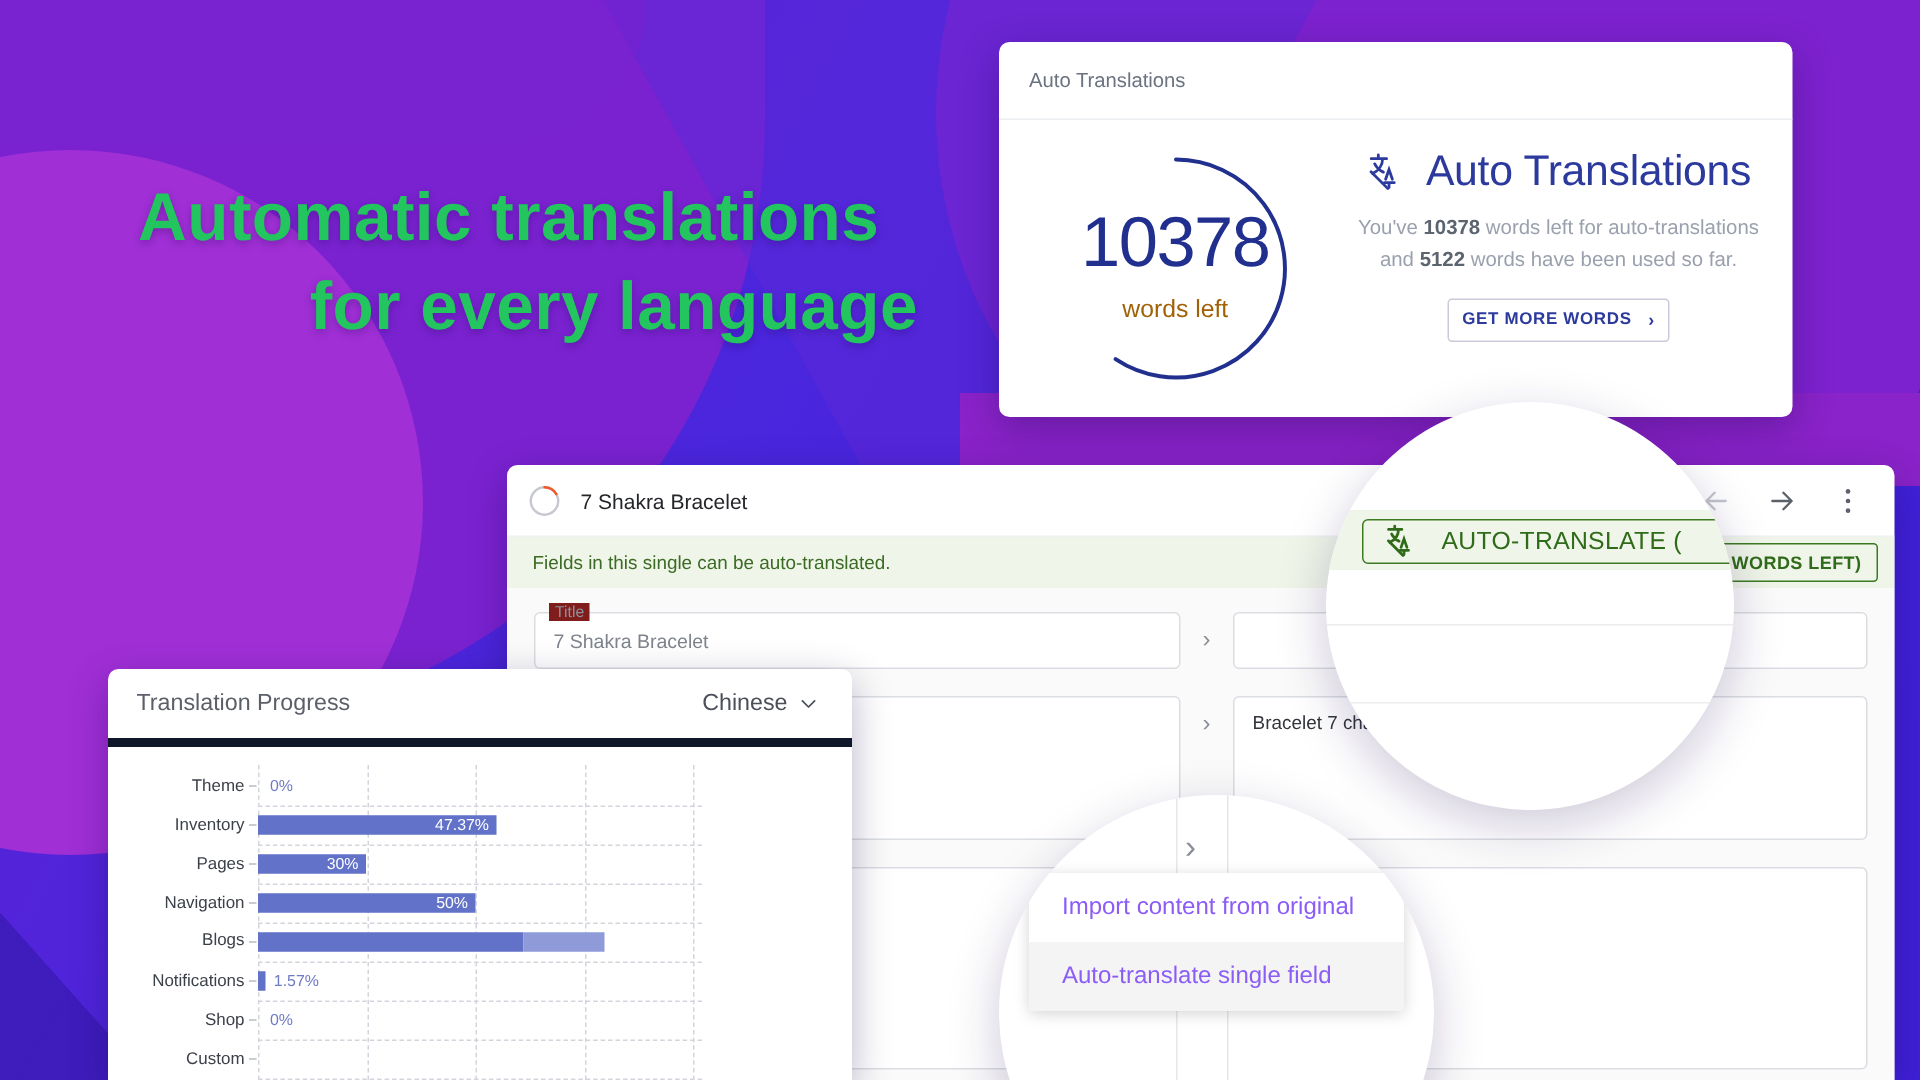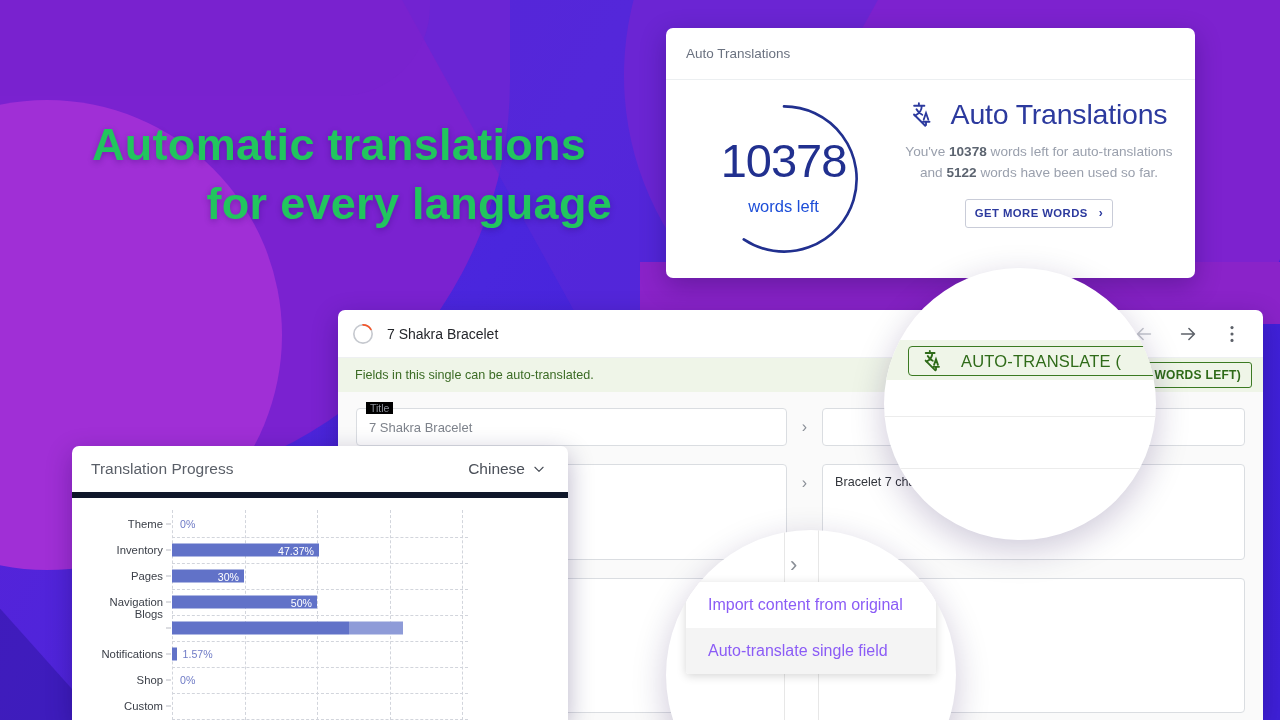--- a/index.html
+++ b/index.html
@@ -132,21 +132,21 @@
     font-size: 47px;
     color: #21308f;
     font-weight: 400;
     letter-spacing: -1px;
     line-height: 1;
     margin-top: -6px;
   }
   #at-sub {
     position: relative;
     font-size: 16.5px;
-    color: #1d4ed8;
+    color: #a16207;
     margin-top: 13px;
   }
   #at-right {
     flex: 1;
     padding: 18px 22px 0 4px;
     text-align: center;
   }
   #at-title-row {
     display: flex; align-items: center; justify-content: center;
     gap: 10px;
@@ -230,21 +230,21 @@
     height: 38px;
     background: #fff;
     display: flex; align-items: center;
     padding: 0 12px;
     font-size: 13px;
     color: #7e838c;
   }
   .outlined .flabel {
     position: absolute;
     left: 9px; top: -7px;
-    background: #000000;
+    background: #7f1d1d;
     padding: 0 4px;
     font-size: 10.5px;
     color: #8d929b;
   }
   .src { width: 448px; }
   .dst { width: 440px; }
   .arrow-cell {
     width: 37px; height: 38px;
     display: flex; align-items: center; justify-content: center;
     color: #8a8f97; font-size: 16px;
@@ -532,37 +532,37 @@
         <div class="gridv" style="left: 245px;"></div>
         <div class="gridv" style="left: 317.5px;"></div>
         <div class="gridv" style="left: 390px;"></div>
         <div class="gridh" style="top: 39px; left: 100px; right: 100px;"></div>
         <div class="y-lab" style="top: 26px; right: 405px;">Theme</div>
         <div class="tick" style="top: 26px; left: 94px;"></div>
         <div class="vlabel" style="top: 26px; left: 108px;">0%</div>
         <div class="gridh" style="top: 65px; left: 100px; right: 100px;"></div>
         <div class="y-lab" style="top: 52px; right: 405px;">Inventory</div>
         <div class="tick" style="top: 52px; left: 94px;"></div>
-        <div class="bar" style="top: 52px; left: 100px; width: 147px;">
+        <div class="bar" style="top: 52px; left: 100px; width: 159px;">
           <span class="v">47.37%</span>
         </div>
         <div class="gridh" style="top: 91px; left: 100px; right: 100px;"></div>
         <div class="y-lab" style="top: 78px; right: 405px;">Pages</div>
         <div class="tick" style="top: 78px; left: 94px;"></div>
         <div class="bar" style="top: 78px; left: 100px; width: 72px;">
           <span class="v">30%</span>
         </div>
         <div class="gridh" style="top: 117px; left: 100px; right: 100px;"></div>
         <div class="y-lab" style="top: 104px; right: 405px;">Navigation</div>
         <div class="tick" style="top: 104px; left: 94px;"></div>
         <div class="bar" style="top: 104px; left: 100px; width: 145px;">
           <span class="v">50%</span>
         </div>
         <div class="gridh" style="top: 143px; left: 100px; right: 100px;"></div>
-        <div class="y-lab" style="top: 116px; right: 405px; padding-left: 44px;">Blogs</div>
+        <div class="y-lab" style="top: 129px; right: 405px; padding-left: 44px;">Blogs</div>
         <div class="tick" style="top: 130px; left: 94px;"></div>
         <div class="bar hl" style="top: 130px; left: 100px; width: 176.9px;">
           <span class="v">61%</span>
         </div>
         <div class="gridh" style="top: 169px; left: 100px; right: 100px;"></div>
         <div class="y-lab" style="top: 156px; right: 405px;">Notifications</div>
         <div class="tick" style="top: 156px; left: 94px;"></div>
         <div class="vlabel" style="top: 156px; left: 110.553px;">1.57%</div>
         <div class="bar" style="top: 156px; left: 100px; width: 4.553px;"></div>
         <div class="gridh" style="top: 195px; left: 100px; right: 100px;"></div>

